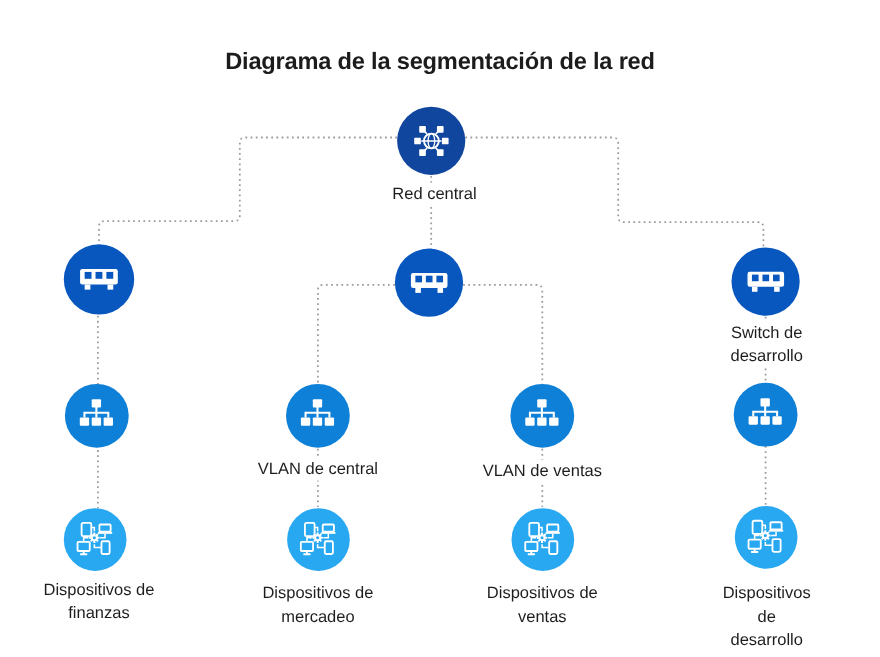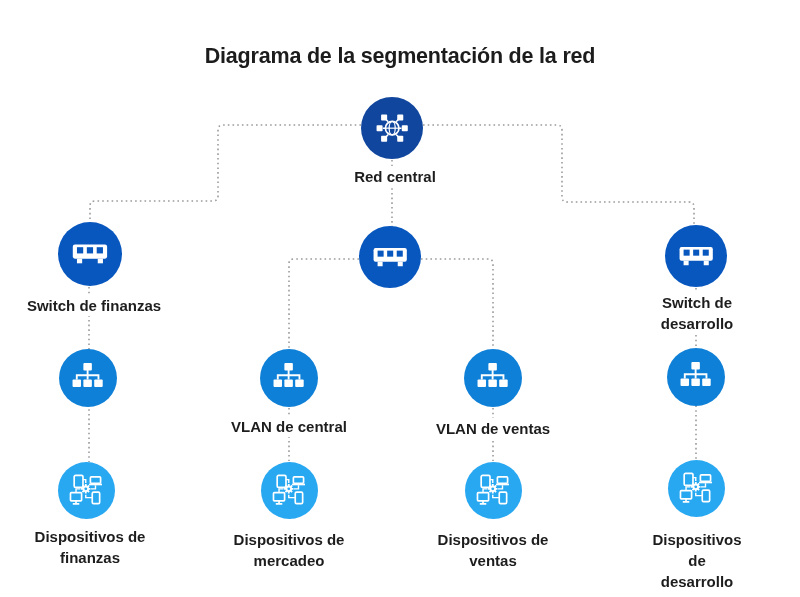--- a/index.html
+++ b/index.html
@@ -19,21 +19,21 @@
     width:var(--d);height:var(--d);
     display:flex;align-items:center;justify-content:center;
   }
   .node .ic{width:78%;height:78%;display:block;}
   .node.core{background:var(--c-core,#10469E);color:var(--c-core,#10469E);}
   .node.switch{background:var(--c-switch,#0857BF);color:var(--c-switch,#0857BF);}
   .node.vlan{background:var(--c-vlan,#0F80D7);color:var(--c-vlan,#0F80D7);}
   .node.devices{background:var(--c-devices,#29A8F2);color:var(--c-devices,#29A8F2);}
   .nlabel{
     position:absolute;left:var(--x);top:var(--y);transform:translateX(-50%);
-    font-size:15px;font-weight:700;line-height:21px;color:var(--c-text,#1d1d1d);
+    font-size:15px;font-weight:400;line-height:21px;color:var(--c-text,#1d1d1d);
     text-align:center;white-space:pre-line;background:var(--c-background,#fff);
     padding:0 5px;
   }
 </style>
 </head>
 <body>
 
 <div class="canvas">
 
   <div class="title">Diagrama de la segmentación de la red</div>
@@ -73,21 +73,20 @@
   <div class="node switch" style="--x:90px;--y:254px;--d:64px">
     <svg class="ic" viewBox="0 0 48 48">
       <rect x="7.5" y="15" width="33" height="13.5" rx="2" fill="#fff"></rect>
       <rect x="11.5" y="17.5" width="6" height="6" fill="currentColor"></rect>
       <rect x="21" y="17.5" width="6" height="6" fill="currentColor"></rect>
       <rect x="30.5" y="17.5" width="6" height="6" fill="currentColor"></rect>
       <rect x="11.5" y="28.5" width="5" height="4.5" fill="#fff"></rect>
       <rect x="31.5" y="28.5" width="5" height="4.5" fill="#fff"></rect>
     </svg>
   </div>
-  <div class="nlabel" style="--x:94px;--y:295px">Switch de finanzas</div>
 
   <div class="node switch" style="--x:390px;--y:257px;--d:62px">
     <svg class="ic" viewBox="0 0 48 48">
       <rect x="7.5" y="15" width="33" height="13.5" rx="2" fill="#fff"></rect>
       <rect x="11.5" y="17.5" width="6" height="6" fill="currentColor"></rect>
       <rect x="21" y="17.5" width="6" height="6" fill="currentColor"></rect>
       <rect x="30.5" y="17.5" width="6" height="6" fill="currentColor"></rect>
       <rect x="11.5" y="28.5" width="5" height="4.5" fill="#fff"></rect>
       <rect x="31.5" y="28.5" width="5" height="4.5" fill="#fff"></rect>
     </svg>

